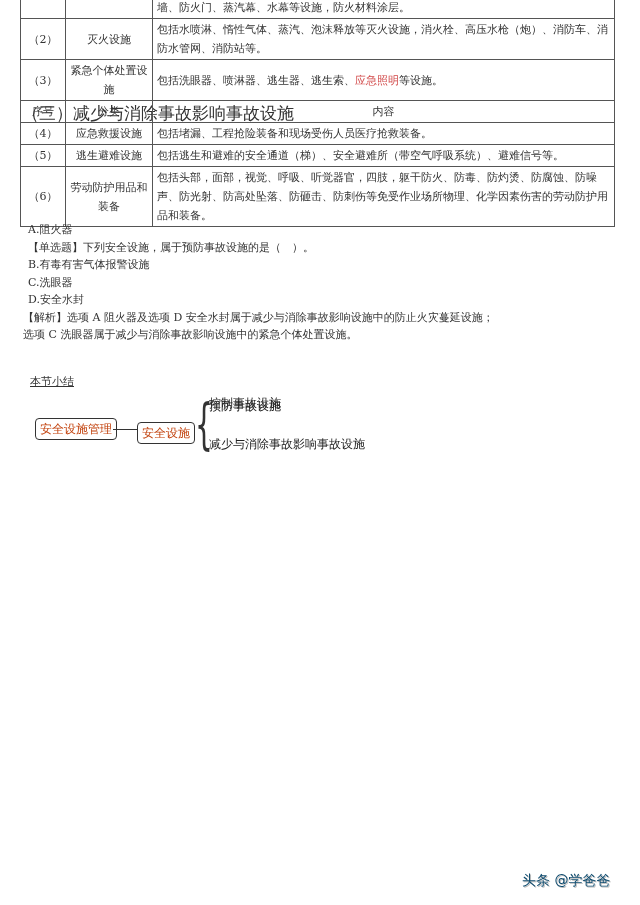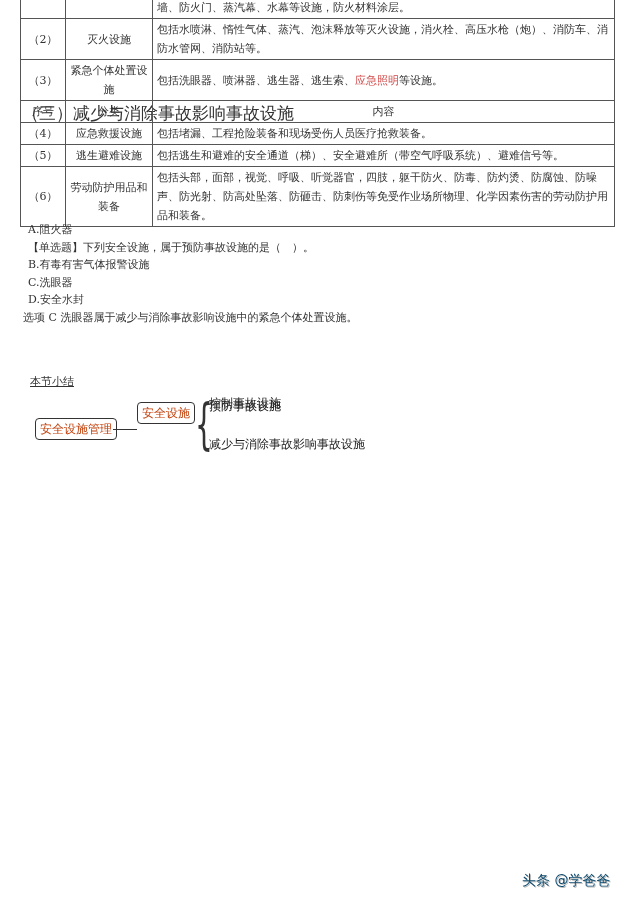--- a/index.html
+++ b/index.html
@@ -75,28 +75,29 @@
   </tr>
 </tbody>
   </table>
 
 <div class="qa">
   <div>A.阻火器</div>
   <div>【单选题】下列安全设施，属于预防事故设施的是（　）。</div>
   <div>B.有毒有害气体报警设施</div>
   <div>C.洗眼器</div>
   <div>D.安全水封</div>
+  <div style="margin-left:-5px">【解析】选项 A 阻火器及选项 D 安全水封属于减少与消除事故影响设施中的防止火灾蔓延设施；</div>
   <div style="margin-left:-5px">选项 C 洗眼器属于减少与消除事故影响设施中的紧急个体处置设施。</div>
 </div>
 
 <div class="summary-title">本节小结</div>
 
 <div>
   <div class="box" style="left:35px; top:418px;">安全设施管理</div>
   <div class="line" style="left:113px; top:429px; width:24px;"></div>
-  <div class="box" style="left:137px; top:402px;">安全设施</div>
+  <div class="box" style="left:137px; top:422px;">安全设施</div>
   <div class="brace">{</div>
   <div class="branch" style="top:398px;">预防事故设施</div>
   <div class="branch" style="top:395px;">控制事故设施</div>
   <div class="branch" style="top:436px;">减少与消除事故影响事故设施</div>
 </div>
 
 <div class="watermark">头条 @学爸爸</div>
 
 </body></html>

